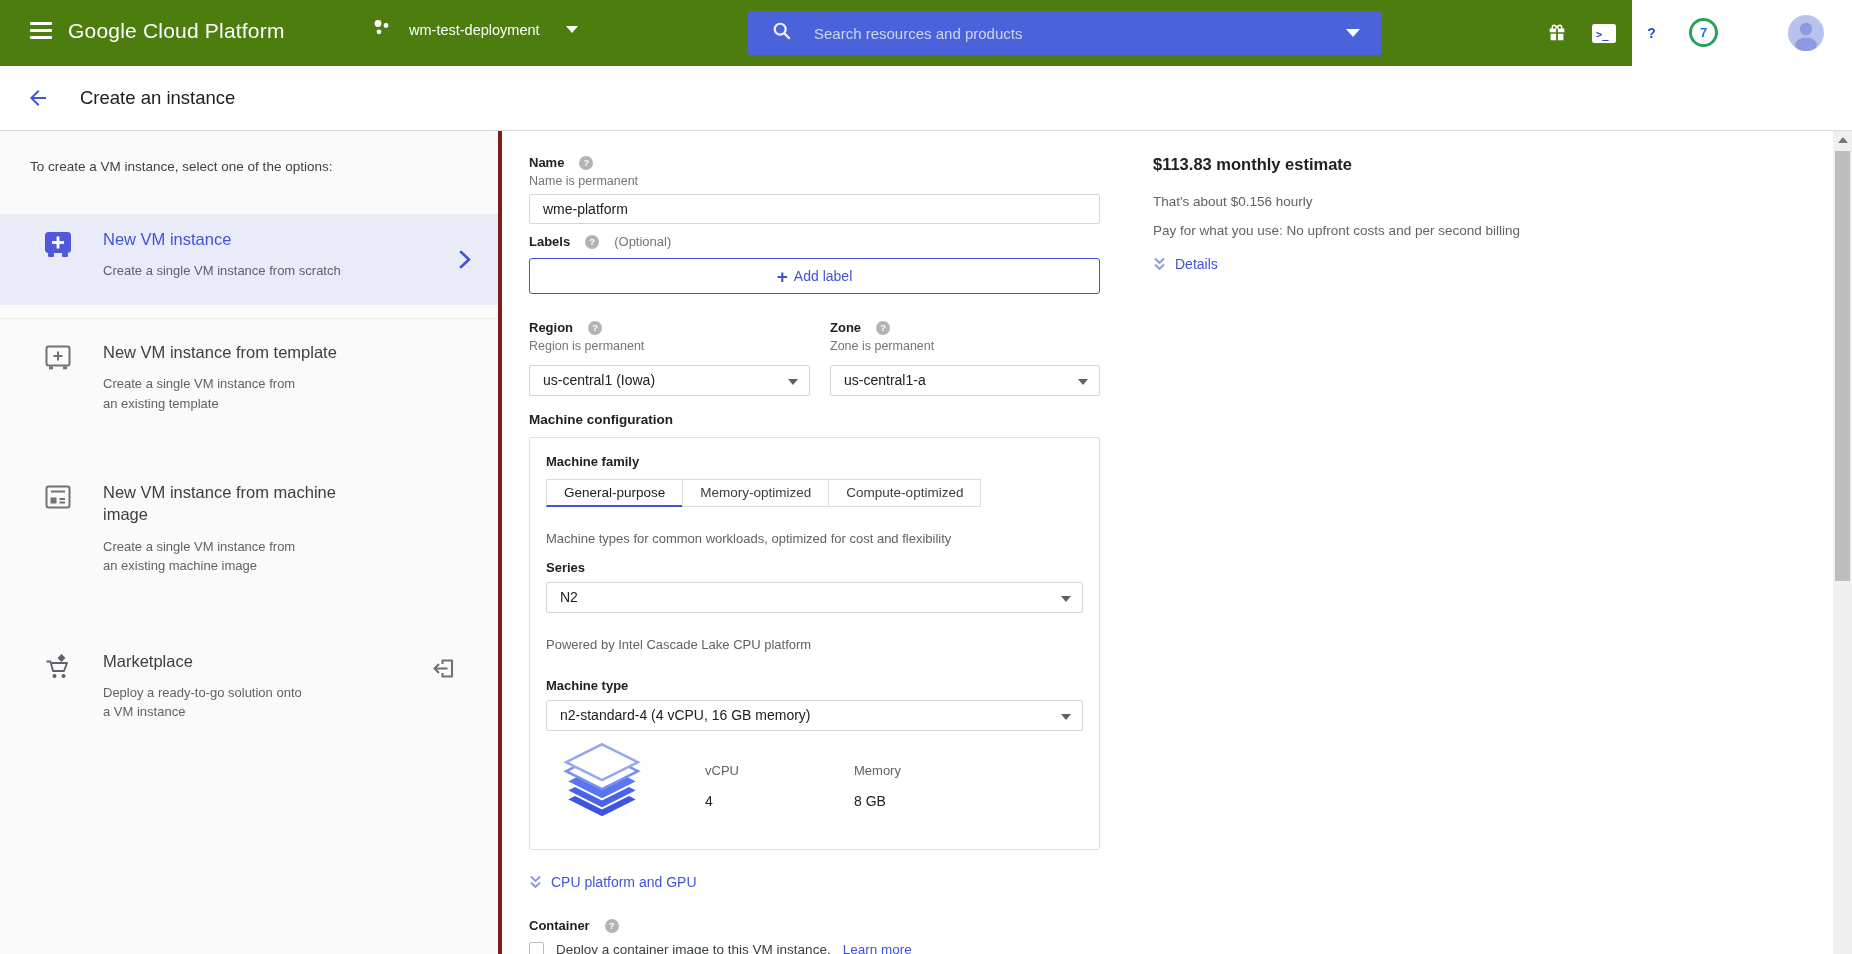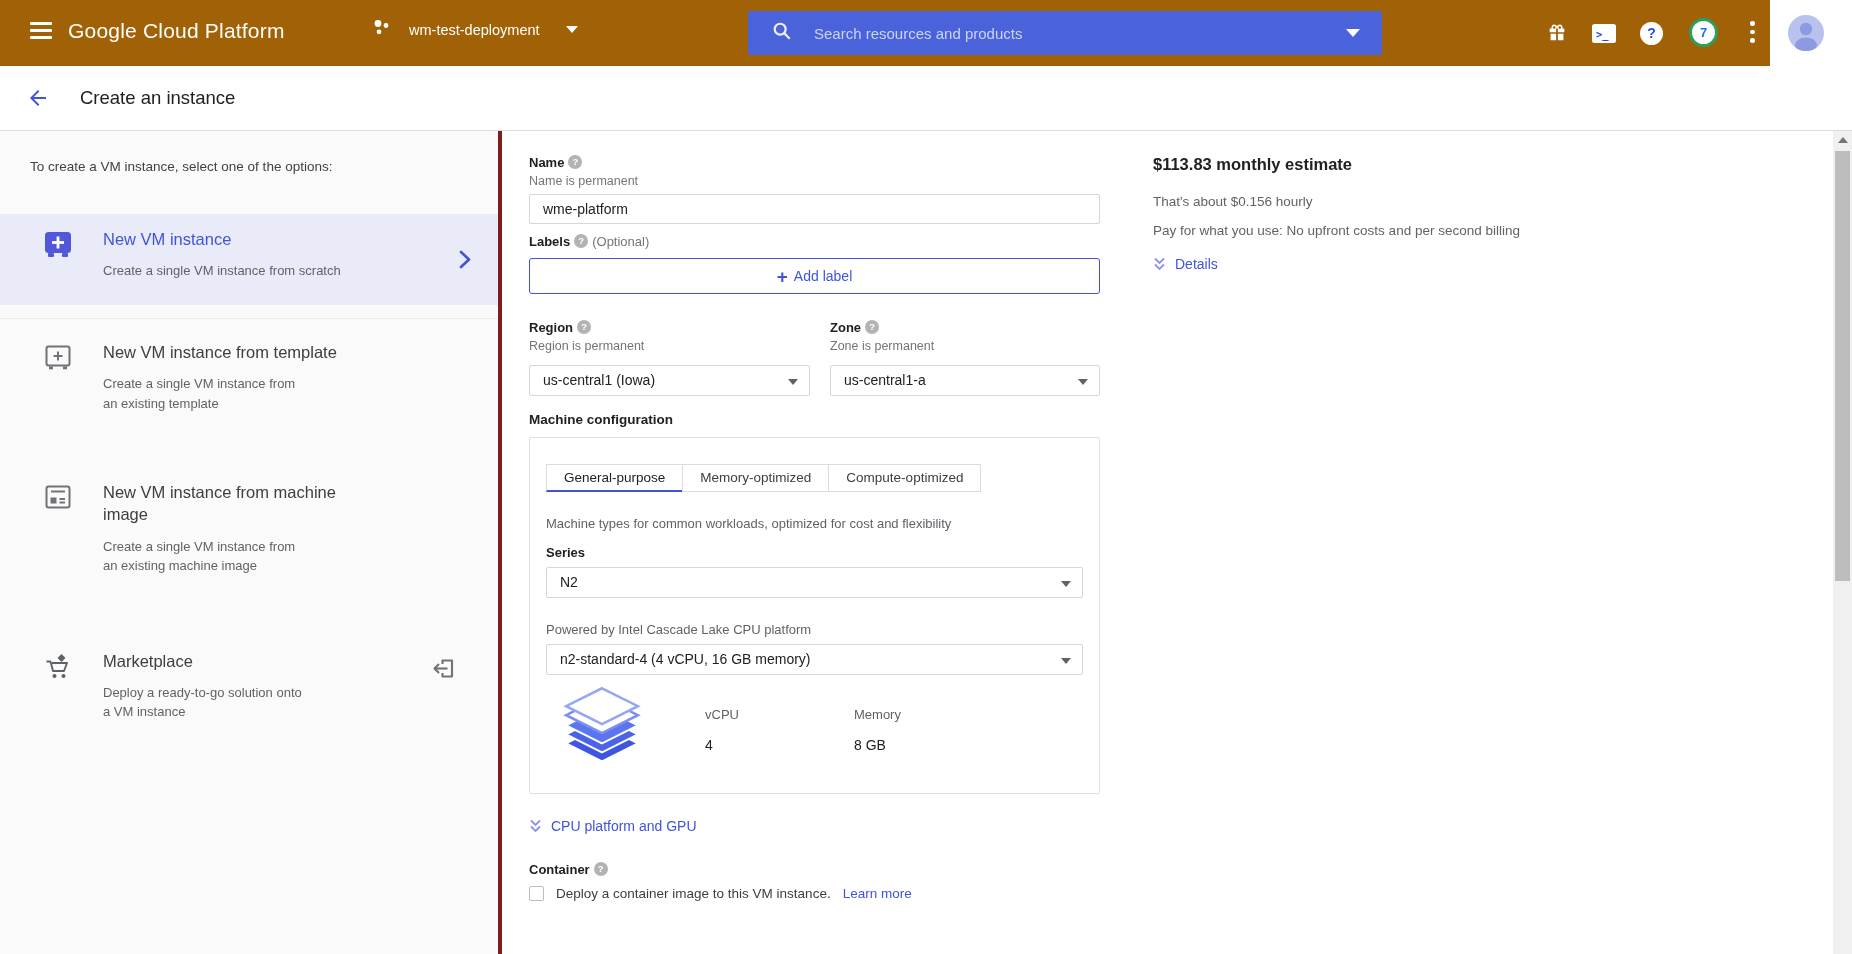--- a/index.html
+++ b/index.html
@@ -2,21 +2,21 @@
 <html><head>
 <meta charset="utf-8">
 <style>
   * { margin:0; padding:0; box-sizing:border-box; }
   html,body { width:1852px; height:954px; }
   body {
     font-family:"Liberation Sans","DejaVu Sans",sans-serif;
     background:#fff; position:relative; overflow:hidden; color:#202124;
   }
   
-  .topbar { position:absolute; left:0; top:0; width:1770px; height:66px; background:#a16207; }
+  .topbar { position:absolute; left:0; top:0; width:1632px; height:66px; background:#4d7c0f; }
   .menu-btn { position:absolute; left:30px; top:22px; width:22px; height:22px; cursor:pointer; }
   .menu-btn span { display:block; width:22px; height:2.6px; background:#fff; margin-bottom:4.4px; border-radius:1px; }
   .brand { position:absolute; left:68px; top:19px; font-size:21px; color:#fff; letter-spacing:.2px; white-space:nowrap; }
   .project-sel { position:absolute; left:372px; top:18px; display:flex; align-items:center; gap:18px; cursor:pointer; }
   .project-name { color:#fff; font-size:14.5px; white-space:nowrap; }
   .caret-down { width:0; height:0; border-left:6px solid transparent; border-right:6px solid transparent; border-top:7px solid #fff; margin-left:8px; }
   .searchbar { position:absolute; left:748px; top:11px; width:634px; height:44px; background:#4a63da; border-radius:2px; display:flex; align-items:center; }
   .searchbar .mag { margin-left:24px; }
   .searchbar input { flex:1; margin-left:22px; background:transparent; border:none; outline:none; color:#fff; font-size:15px; font-family:Liberation Sans, sans-serif; }
   .searchbar input::placeholder { color:#ccd4f4; }
@@ -42,21 +42,21 @@
   .option.selected .opt-title { color:#4253d7; }
   .opt-desc { margin-top:11px; font-size:13px; color:#5f6368; white-space:pre-line; line-height:1.5; }
   .side-divider { border-top:1px solid #ececec; margin-top:13px; }
   .option.o2 { margin-top:8px; }
   .option.o3 { margin-top:30px; }
   .option.o4 { margin-top:36px; }
   .sel-chevron { position:absolute; right:26px; top:50%; margin-top:-9px; }
   .mk-exit { position:absolute; right:42px; top:20px; }
   
   .formcol { position:absolute; left:529px; top:24px; width:571px; }
-  .lab-row { display:flex; align-items:flex-start; gap:4px; }
+  .lab-row { display:flex; align-items:center; gap:15px; }
   .lab { font-size:13px; font-weight:bold; color:#212121; }
   .help-dot { width:14px; height:14px; background:#b3b3b3; color:#fff; border-radius:50%; font-size:9.5px; font-weight:bold; text-align:center; line-height:14px; cursor:pointer; flex:none; }
   .optional { font-size:13px; color:#757575; }
   .hint { margin-top:4px; font-size:12.5px; color:#757575; }
   .tinput { margin-top:6px; width:100%; height:30px; border:1px solid #d6d6d6; border-radius:2px; font-size:14px; font-family:inherit; color:#202124; padding:0 13px; outline:none; background:#fff; }
   .labels-row { margin-top:10px; }
   .add-label-btn { margin-top:9px; width:100%; height:36px; border:1px solid #4253d7; border-radius:3px; background:#fff; color:#4253d7; font-size:14px; display:flex; align-items:center; justify-content:center; gap:6px; cursor:pointer; }
   .add-label-btn .plus { font-size:19px; font-weight:bold; line-height:1; }
   .rz-grid { margin-top:26px; display:flex; gap:20px; }
   .rz-col1 { width:281px; } .rz-col2 { width:270px; }
@@ -293,36 +293,42 @@
         <div class="select">
           <span>us-central1-a</span>
           <span class="sel-caret"></span>
         </div>
       </div>
     </div>
 
     <div class="mc-title">Machine configuration</div>
 
     <div class="card">
+      <div class="lab-row">
+        <span class="lab">Machine family</span>
+      </div>
       <div class="tabs">
         <div class="tab active">General-purpose</div>
         <div class="tab">Memory-optimized</div>
         <div class="tab">Compute-optimized</div>
       </div>
       <div class="hint2">Machine types for common workloads, optimized for cost and flexibility</div>
 
       <div class="lab-row m14">
         <span class="lab">Series</span>
       </div>
       <div class="select sel-inner">
         <span>N2</span>
         <span class="sel-caret"></span>
       </div>
       <div class="hint2">Powered by Intel Cascade Lake CPU platform</div>
 
+      <div class="lab-row m26">
+        <span class="lab">Machine type</span>
+      </div>
       <div class="select sel-inner">
         <span>n2-standard-4 (4 vCPU, 16 GB memory)</span>
         <span class="sel-caret"></span>
       </div>
 
       <div class="specs">
         <div class="layers-box">
           <svg width="82" height="86" viewBox="0 0 64 62">
             <polygon points="32,29 60,43 32,57 4,43" fill="#3e55e2" stroke="#fff" stroke-width="1.5"></polygon>
             <polygon points="32,22 60,36 32,50 4,36" fill="#4a63ea" stroke="#fff" stroke-width="1.5"></polygon>

